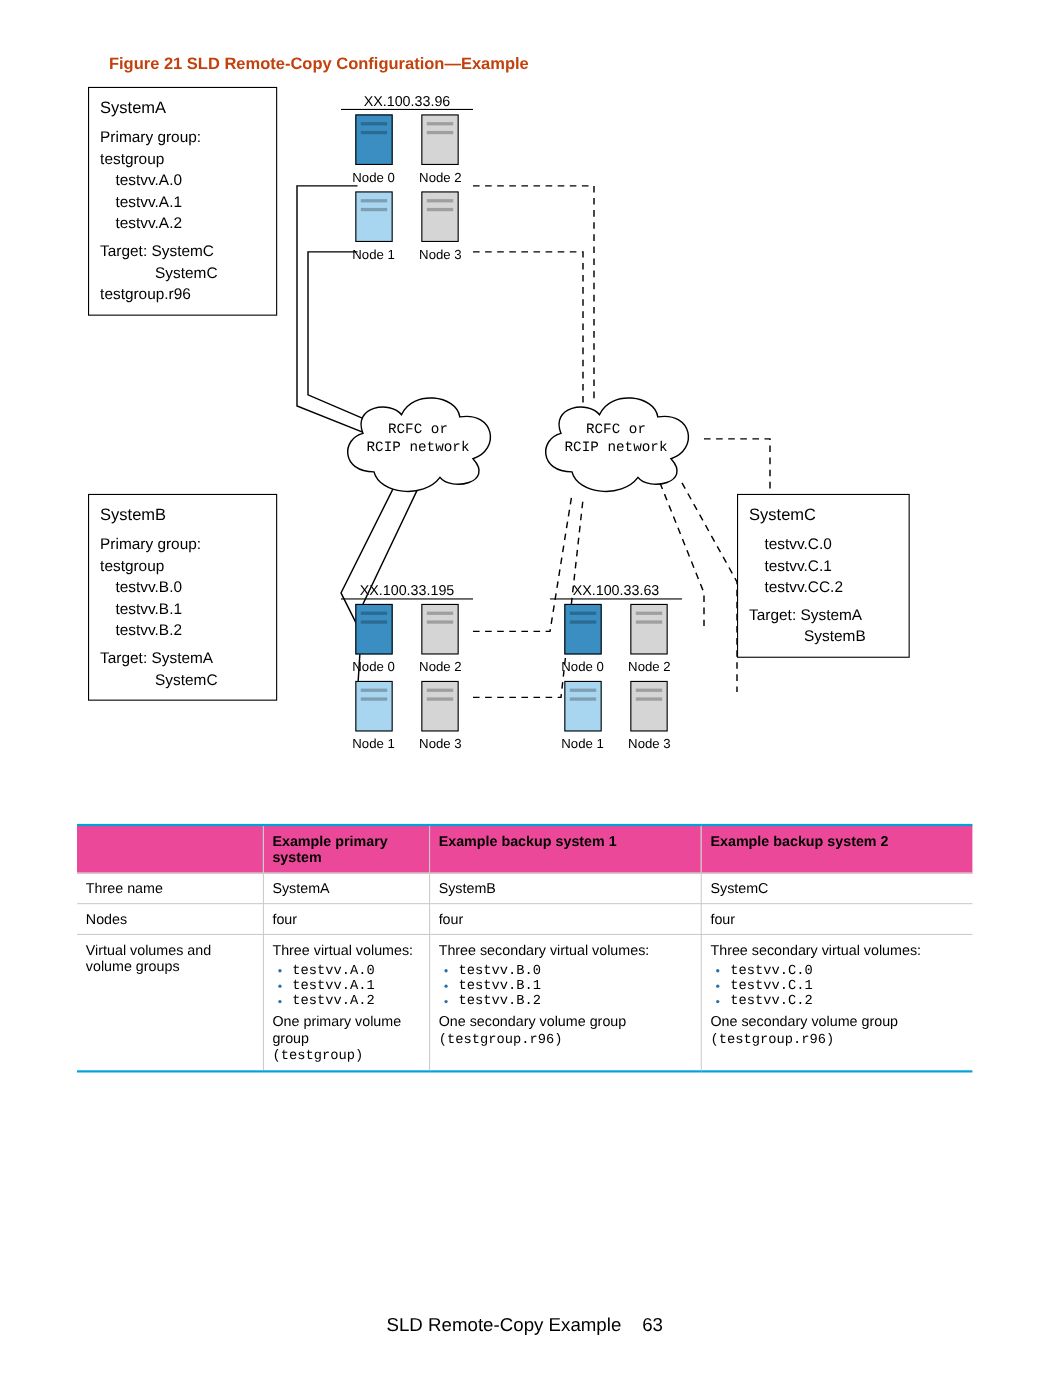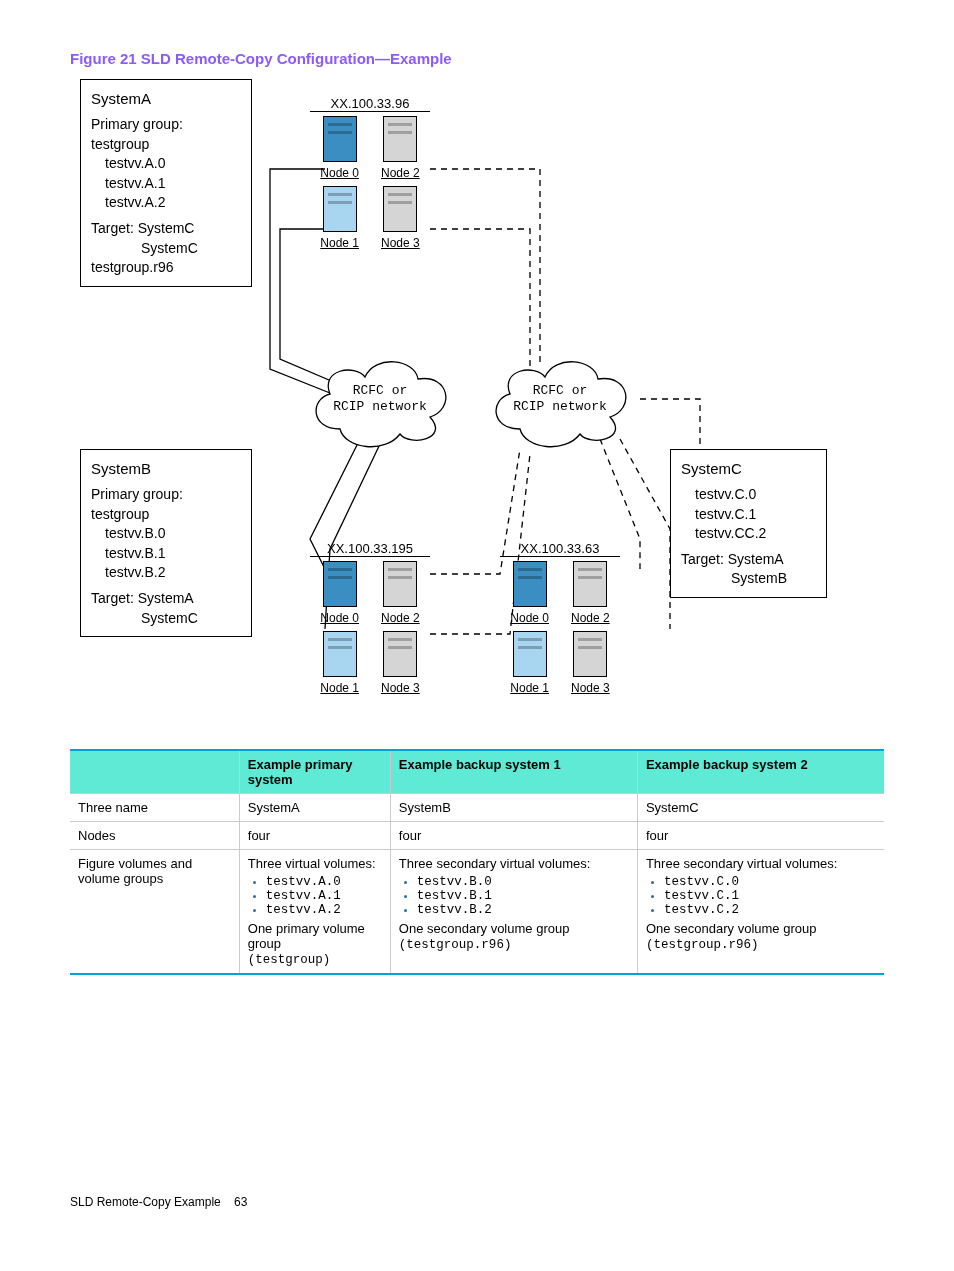--- a/index.html
+++ b/index.html
@@ -5,24 +5,25 @@
   body {
     font-family: Arial, Helvetica, sans-serif;
     font-size: 13px;
     margin: 0;
     padding: 50px 70px;
     width: 954px;
     box-sizing: border-box;
     color: #000;
   }
   .figure-title {
-    color: #8b5cf6;
+    color: #c2410c;
     font-weight: bold;
     font-size: 15px;
     margin-bottom: 12px;
+    margin-left: 29px;
   }
   .diagram {
     position: relative;
     width: 700px;
     height: 640px;
     margin-left: 10px;
     margin-bottom: 30px;
   }
   .sys-box {
     position: absolute;
@@ -32,28 +33,27 @@
     font-size: 14px;
     line-height: 1.4;
   }
   .sys-title { font-size: 15px; margin-bottom: 6px; }
   .sys-sub { margin-top: 6px; }
   .indent { padding-left: 14px; }
   .node-cluster {
     position: absolute;
     text-align: center;
     font-size: 13px;
-    margin-top: 12px;
   }
   .ip-label {
     border-bottom: 1px solid #000;
     width: 120px;
     margin: 0 auto 4px;
   }
-  .node-row { display: flex; gap: 22px; justify-content: center; text-decoration: underline; }
+  .node-row { display: flex; gap: 22px; justify-content: center; }
   .node-col { display: flex; flex-direction: column; align-items: center; }
   .server {
     width: 32px;
     height: 44px;
     border: 1.5px solid #000;
     margin-bottom: 2px;
     position: relative;
     background: #fff;
   }
   .server.blue { background: #3a8ec2; }
@@ -93,38 +93,38 @@
     font-size: 13px;
   }
   table.spec th, table.spec td {
     border: 1px solid #ccc;
     padding: 6px 8px;
     text-align: left;
     vertical-align: top;
   }
   table.spec th {
     font-weight: bold;
-    background: #5eead4;
+    background: #ec4899;
   }
   table.spec tr:first-child th {
     border-top: 2px solid #00a3d9;
   }
   table.spec tr:last-child td {
     border-bottom: 2px solid #00a3d9;
   }
   table.spec td:first-child, table.spec th:first-child { border-left: none; }
   table.spec td:last-child, table.spec th:last-child { border-right: none; }
   .mono { font-family: "Courier New", monospace; font-size: 12.5px; }
   ul.vol { margin: 4px 0; padding-left: 18px; }
   ul.vol li { color: #000; }
   ul.vol li::marker { color: #2a6ea6; }
   .footer {
     margin-top: 220px;
-    text-align: left;
-    font-size: 12px;
+    text-align: center;
+    font-size: 17px;
   }
 </style>
 </head>
 <body>
 
 <div class="figure-title">Figure 21 SLD Remote-Copy Configuration—Example</div>
 
 <div class="diagram">
 
   <svg class="lines">
@@ -286,21 +286,21 @@
     <td>SystemB</td>
     <td>SystemC</td>
   </tr>
   <tr>
     <td>Nodes</td>
     <td>four</td>
     <td>four</td>
     <td>four</td>
   </tr>
   <tr>
-    <td>Figure volumes and volume groups</td>
+    <td>Virtual volumes and volume groups</td>
     <td>
       <span>Three virtual volumes:</span>
       <ul class="vol">
         <li class="mono">testvv.A.0</li>
         <li class="mono">testvv.A.1</li>
         <li class="mono">testvv.A.2</li>
       </ul>
       <span>One primary volume group</span><br>
       <span class="mono">(testgroup)</span>
     </td>

